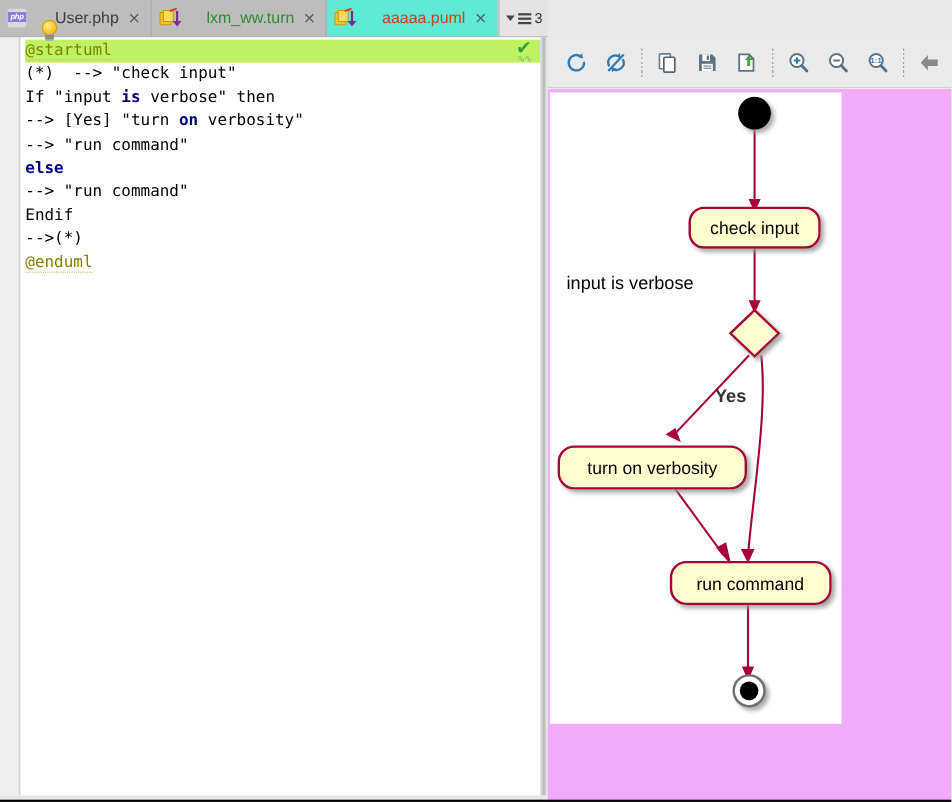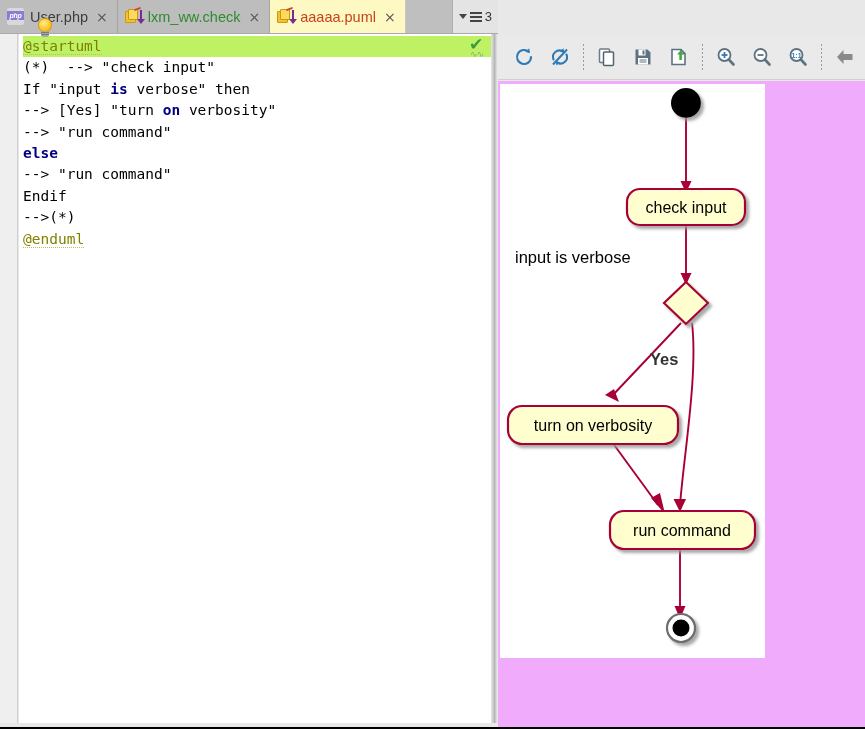--- a/index.html
+++ b/index.html
@@ -26,22 +26,22 @@
     display: flex; align-items: stretch;
   }
   .tab {
     display: flex; align-items: center; gap: 6px;
     padding: 0 9px 0 7px;
     background: #bdbdbd;
     border-right: 1px solid #a6a6a6;
     cursor: default;
     position: relative;
   }
-  .tab.active { background: #fef9c3; border-right: 1px solid #c8c8c8; }
-  .tab-label { font-size: 14.5px; color: #3c3c3c; white-space: nowrap; }
+  .tab.active { background: #5eead4; border-right: 1px solid #c8c8c8; }
+  .tab-label { font-size: 14.5px; color: #3c3c3c; white-space: nowrap; margin-left: 20px; }
   .tab-label.green { color: #2e8b2e; }
   .tab-label.orange { color: #c4441c; }
   .tab-close {
     font-size: 14px; color: #555; line-height: 1; margin-left: 2px;
     font-family: "DejaVu Sans", sans-serif;
   }
   .tab-icon { width: 17px; height: 17px; position: relative; flex: 0 0 auto; }
 
   
   .ic-php { background: #d9d9d9; border-radius: 2px; display:block; width:17px; height:17px;
@@ -186,21 +186,21 @@
         <span class="tab-close">×</span>
       </div>
 
       <div class="tab">
         <span class="tab-icon ic-puml">
           <i class="bk"></i>
             <i class="bk2"></i>
             <i class="rd"></i>
             <i class="ar"></i>
         </span>
-        <span class="tab-label green">lxm_ww.check</span>
+        <span class="tab-label green">lxm_ww.turn</span>
         <span class="tab-close">×</span>
       </div>
 
       <div class="tab active">
         <span class="tab-icon ic-puml">
           <i class="bk"></i>
             <i class="bk2"></i>
             <i class="rd"></i>
             <i class="ar"></i>
         </span>

